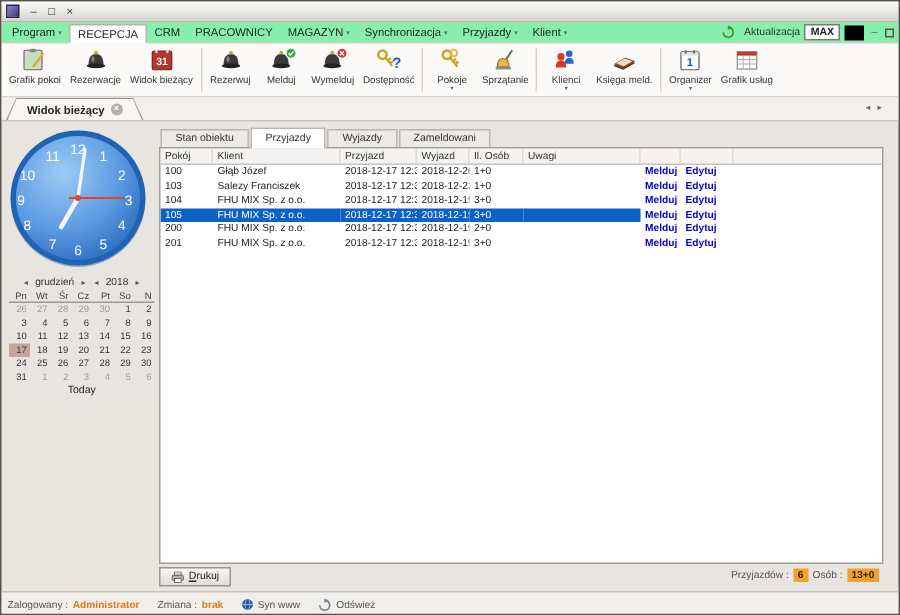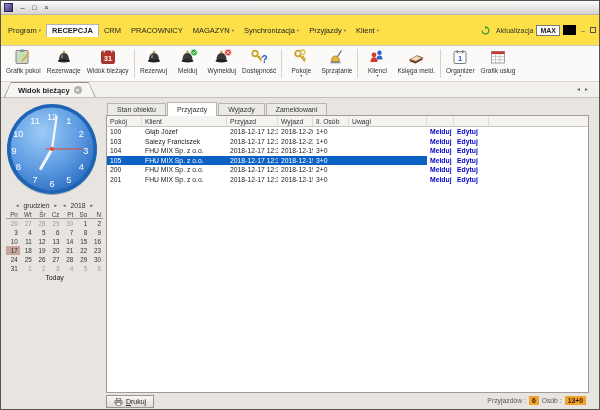--- a/index.html
+++ b/index.html
@@ -6,24 +6,24 @@
   body{margin:0;background:#888}
   .window{width:600px;height:410px;position:relative;font-family:"Liberation Sans",sans-serif;
     background:#e8e5e1;border:1px solid #55524e;overflow:hidden}
   
   .titlebar{height:14px;background:linear-gradient(#fdfdfd,#d6d3cf);display:flex;align-items:center;
     padding:0 3px;border-bottom:1px solid #b8b5b0}
   .app-icon{width:9px;height:9px;background:linear-gradient(135deg,#8f86d8,#3d3870);border:1px solid #2a2650;margin-right:3px}
   .title-text{flex:1;text-align:center;font-size:8px;color:#3a3a3a}
   .win-btn{width:11px;height:10px;font-size:7.5px;line-height:9px;text-align:center;color:#333;margin-left:1px}
   
-  .menubar{height:31px;display:flex;align-items:center;background:#fde047;border-bottom:1px solid #cfccc7;
+  .menubar{height:14px;display:flex;align-items:center;background:#86efac;border-bottom:1px solid #cfccc7;
     padding:0 2px;font-size:7.5px;color:#222}
   .menu-item{padding:1px 5px;white-space:nowrap;display:flex;align-items:center;gap:2px}
-  .menu-item.active{background:#fff;border:1px solid #b5b2ac;border-bottom:1px solid #fff;font-weight:bold;margin-bottom:-1px}
+  .menu-item.active{background:#fff;border:1px solid #b5b2ac;border-bottom:1px solid #fff;font-weight:normal;margin-bottom:-1px}
   .caret{font-size:4.5px;color:#666}
   .menu-right{margin-left:auto;display:flex;align-items:center;gap:3px;padding-right:1px}
   .update-label{font-size:7px;color:#333}
   .max-box{border:1px solid #7a7a7a;background:#fff;font-weight:bold;font-size:7px;padding:0 3px;line-height:9px}
   .black-box{width:13px;height:10px;background:#000}
   .mdi-btn{font-size:7px;color:#555;width:8px;text-align:center;line-height:9px}
   .mdi-restore{width:6px;height:6px;border:1px solid #555;display:inline-block}
   
   .toolbar{height:36px;background:#fbfaf9;border-bottom:1px solid #d8d5d0;display:flex;align-items:stretch;padding:0 2px}
   .tbtn{display:flex;flex-direction:column;align-items:center;padding:2px 3px 0;min-width:34px}

